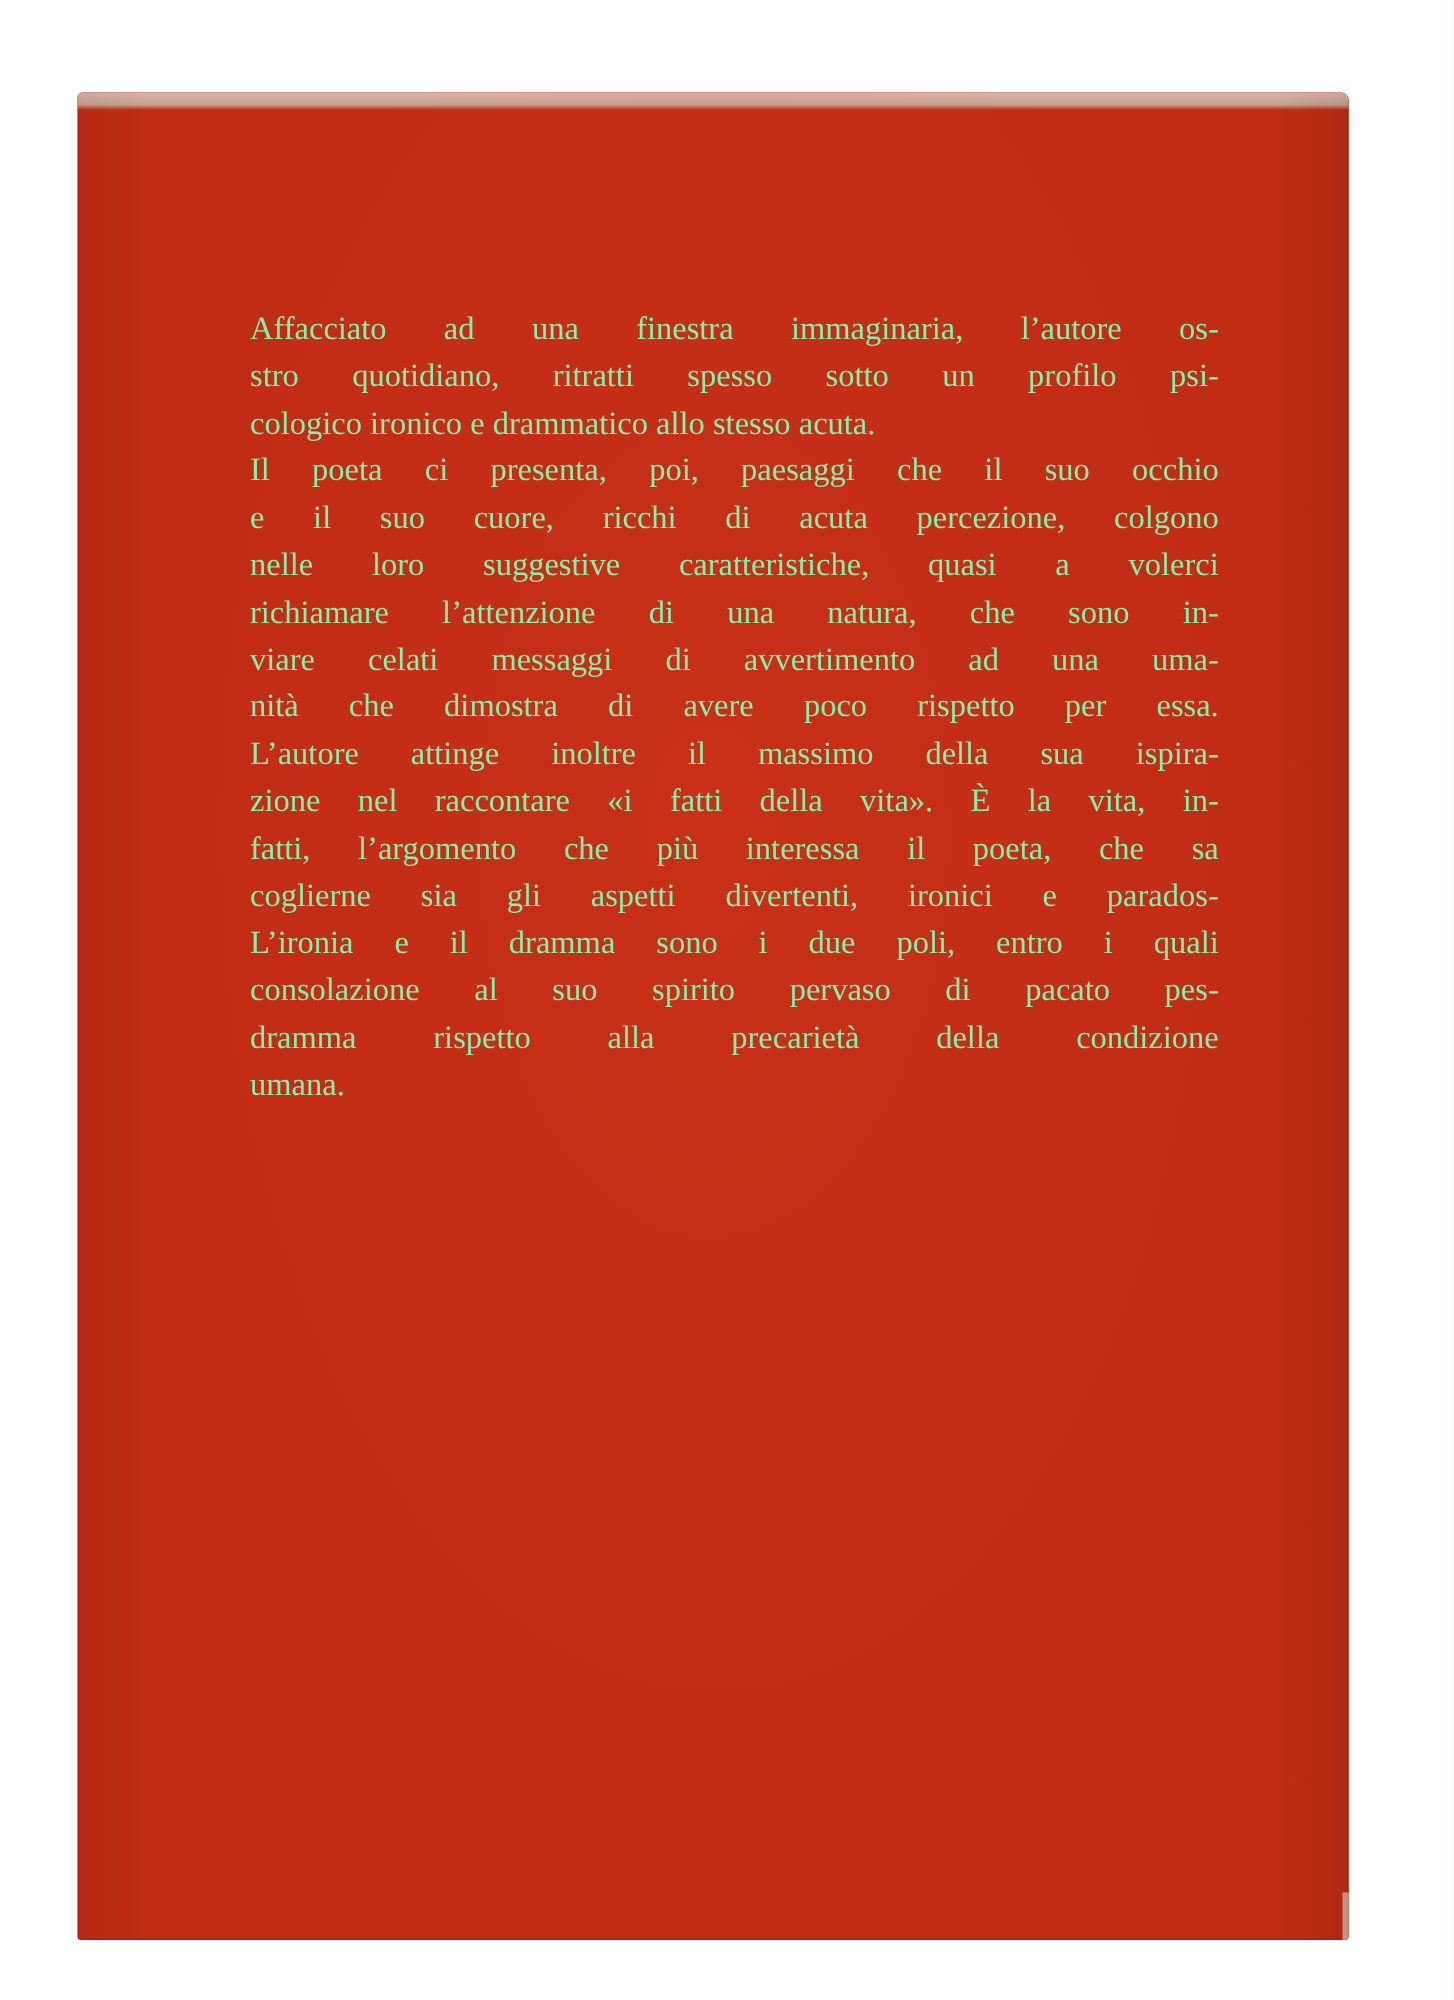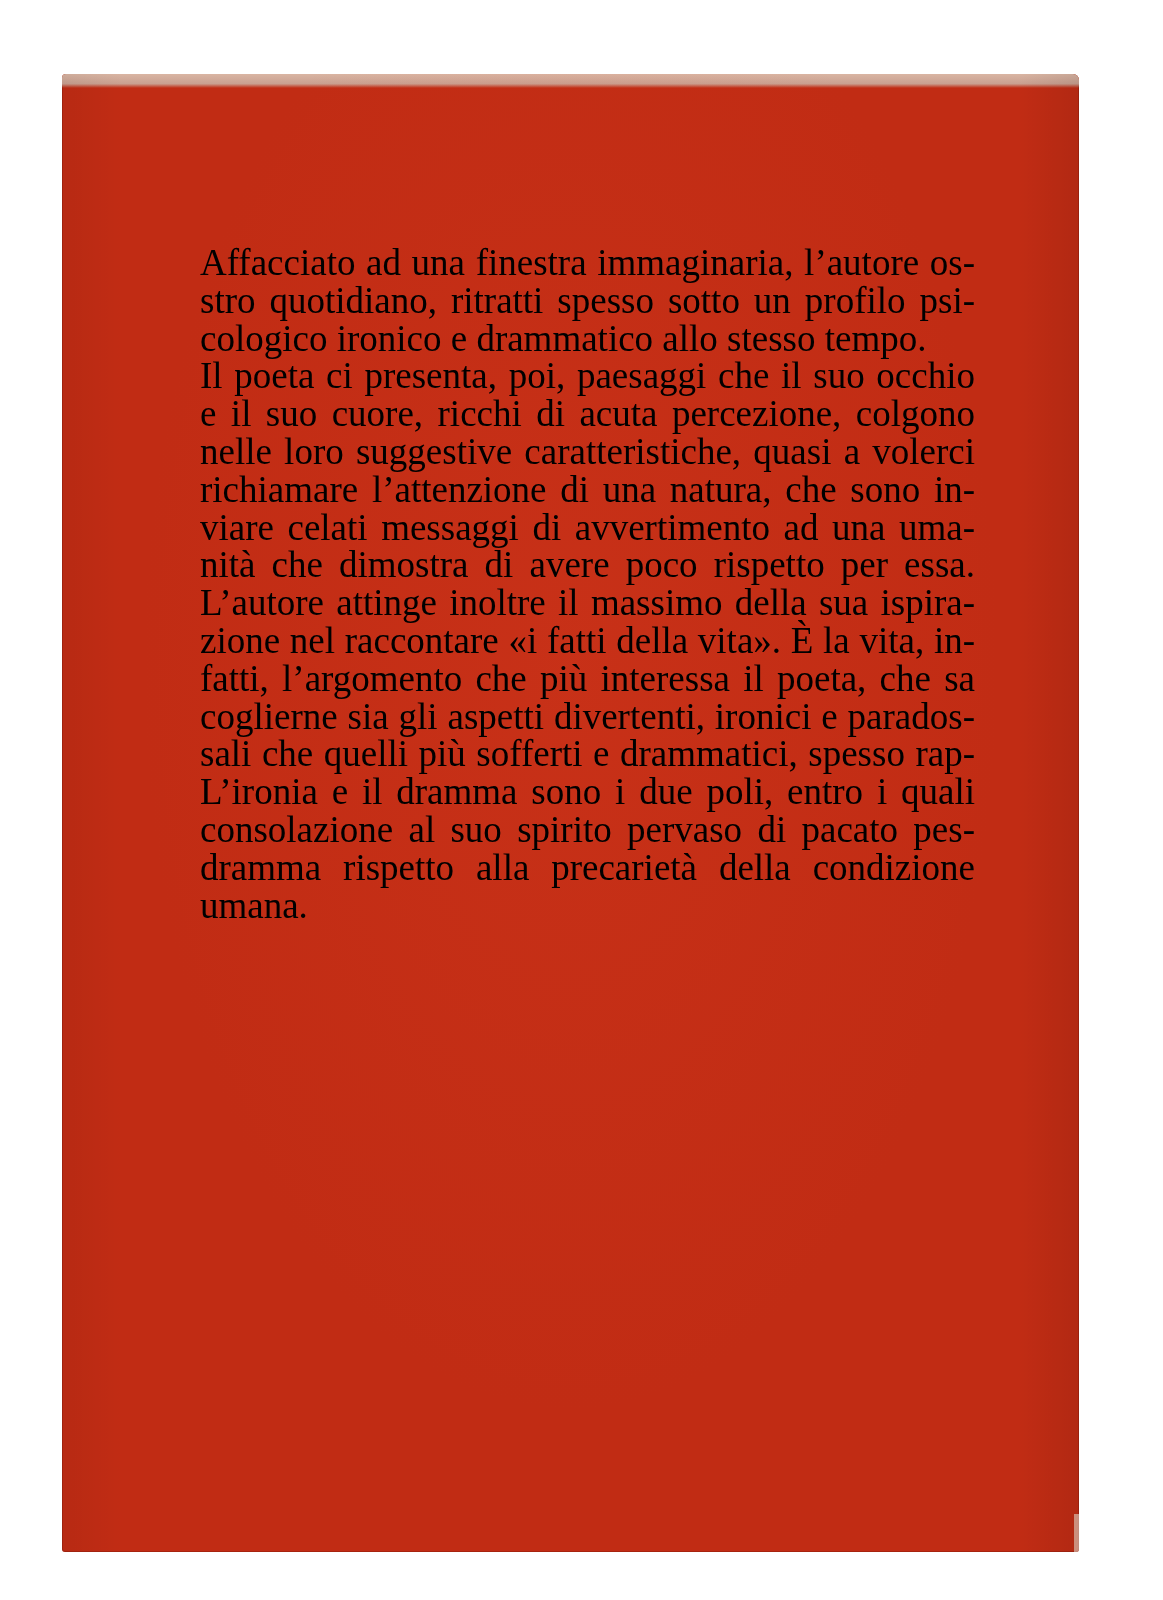--- a/index.html
+++ b/index.html
@@ -51,53 +51,52 @@
       background: #e6c9b8;
       opacity: 0.7;
     }
     .blurb {
       position: absolute;
       left: 138px;
       top: 170px;
       width: 775px;
       margin: 0;
       font-family: "Liberation Serif", "DejaVu Serif", serif;
-      font-size: 37px;
+      font-size: 26px;
       line-height: 37.8px;
-      color: #000000;
+      color: #86efac;
       z-index: 2;
     }
     .blurb .line {
       display: block;
       white-space: nowrap;
       text-align: justify;
       text-align-last: justify;
     }
     .blurb .line.last {
       text-align-last: left;
     }
   </style>
 </head>
 <body>
 
 <div class="book">
   <div class="edge-right"></div>
   <p class="blurb">
     <span class="line">Affacciato ad una finestra immaginaria, l’autore os-</span>
     <span class="line">stro quotidiano, ritratti spesso sotto un profilo psi-</span>
-    <span class="line last">cologico ironico e drammatico allo stesso tempo.</span>
+    <span class="line last">cologico ironico e drammatico allo stesso acuta.</span>
     <span class="line">Il poeta ci presenta, poi, paesaggi che il suo occhio</span>
     <span class="line">e il suo cuore, ricchi di acuta percezione, colgono</span>
     <span class="line">nelle loro suggestive caratteristiche, quasi a volerci</span>
     <span class="line">richiamare l’attenzione di una natura, che sono in-</span>
     <span class="line">viare celati messaggi di avvertimento ad una uma-</span>
     <span class="line">nità che dimostra di avere poco rispetto per essa.</span>
     <span class="line">L’autore attinge inoltre il massimo della sua ispira-</span>
     <span class="line">zione nel raccontare «i fatti della vita». È la vita, in-</span>
     <span class="line">fatti, l’argomento che più interessa il poeta, che sa</span>
     <span class="line">coglierne sia gli aspetti divertenti, ironici e parados-</span>
-    <span class="line">sali che quelli più sofferti e drammatici, spesso rap-</span>
     <span class="line">L’ironia e il dramma sono i due poli, entro i quali</span>
     <span class="line">consolazione al suo spirito pervaso di pacato pes-</span>
     <span class="line">dramma rispetto alla precarietà della condizione</span>
     <span class="line last">umana.</span>
   </p>
 </div>
 
 </body></html>

